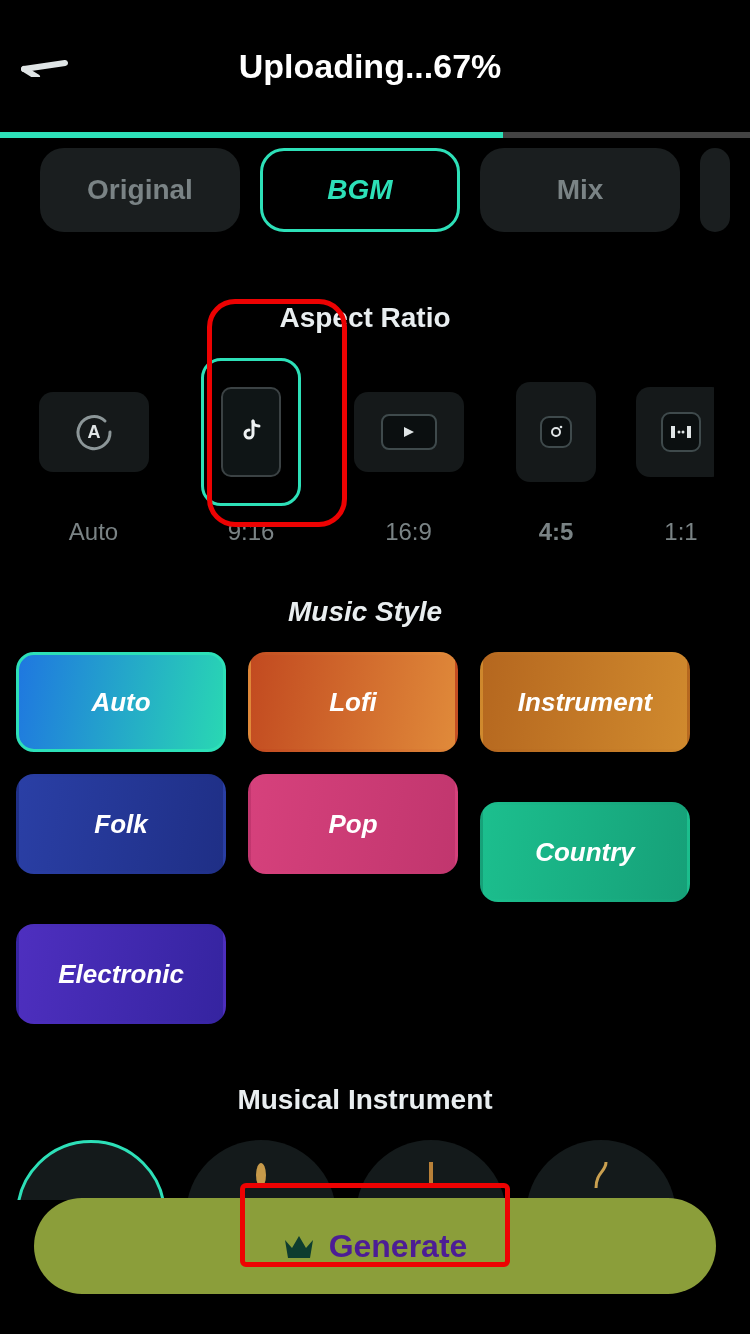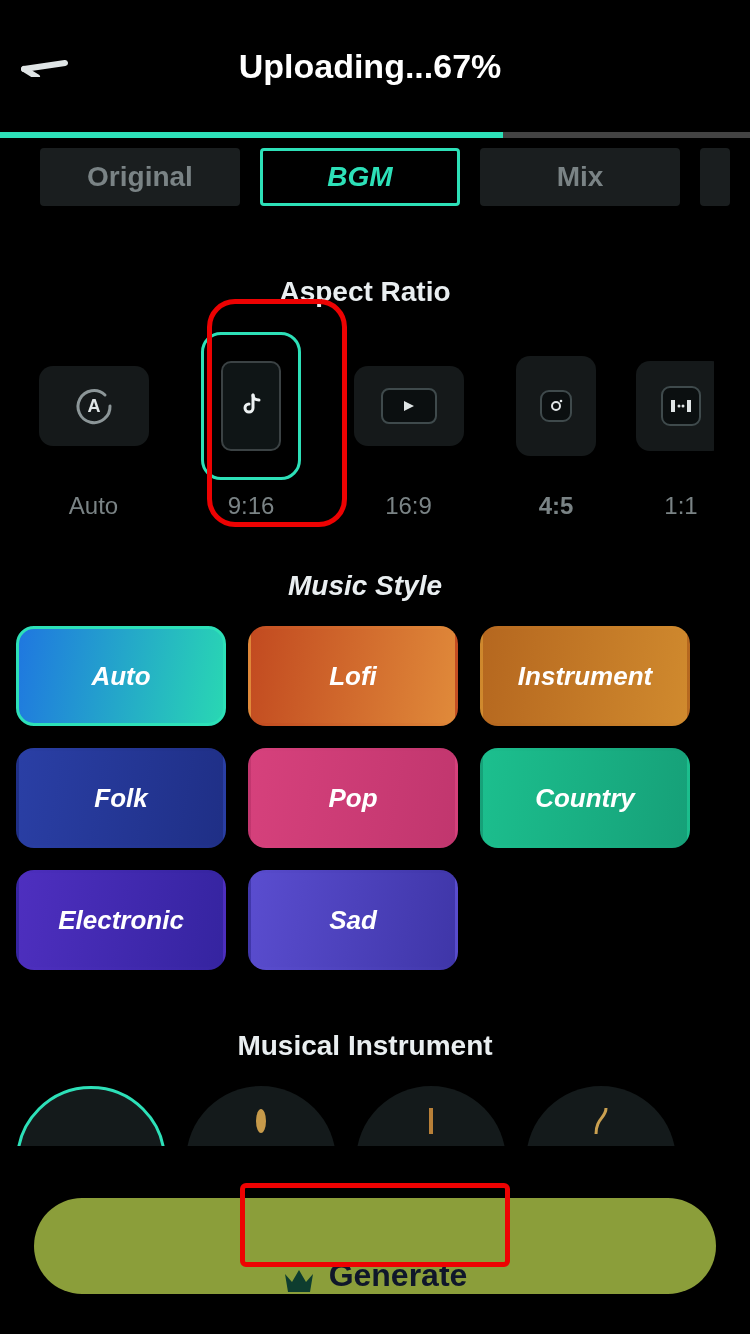--- a/index.html
+++ b/index.html
@@ -45,23 +45,23 @@
     background: #2de0b8;
   }
   .tabs {
     display: flex;
     gap: 20px;
     padding: 10px 40px;
     overflow: hidden;
   }
   .tab {
     flex: 0 0 200px;
-    height: 58px;
+    height: 84px;
     background: #1a1e1f;
-    border-radius: 4px;
+    border-radius: 24px;
     display: flex;
     align-items: center;
     justify-content: center;
     font-size: 28px;
     font-weight: 600;
     color: #7a8385;
     border: 3px solid transparent;
     text-align: right;
   }
   .tab.active {
@@ -175,26 +175,26 @@
   }
   .generate-btn {
     position: absolute;
     left: 34px;
     right: 34px;
     bottom: 40px;
     height: 96px;
     border-radius: 48px;
     background: #8b9e3a;
     display: flex;
-    align-items: flex-end;
+    align-items: center;
     justify-content: center;
     gap: 14px;
     font-size: 32px;
     font-weight: 700;
-    color: #0f172a;
+    color: #4c1d95;
   }
   svg { display: block; }
 </style>
 </head>
 <body>
 
 <div class="header">
   <div class="back-btn">
     <svg width="48" height="22" viewBox="0 0 48 22">
       <path d="M3 14 L44 8" stroke="#e0e5e6" stroke-width="6" stroke-linecap="round" fill="none"></path>
@@ -302,28 +302,25 @@
     </div>
     <div class="style-card" style="background:linear-gradient(100deg,#b5671f,#d08a2e);">
       <span>Instrument</span>
     </div>
     <div class="style-card" style="background:linear-gradient(100deg,#2a3fa5,#1f2f86);">
       <span>Folk</span>
     </div>
     <div class="style-card" style="background:linear-gradient(100deg,#d6417c,#c1366e);">
       <span>Pop</span>
     </div>
-    <div class="style-card" style="background:linear-gradient(100deg,#1cbf8e,#16a078);">
+    <div class="style-card" style="background:linear-gradient(100deg,#1cbf8e,#16a078);margin-top:28px;">
       <span>Country</span>
     </div>
     <div class="style-card" style="background:linear-gradient(100deg,#4e2fbf,#3524a0);">
       <span>Electronic</span>
-    </div>
-    <div class="style-card" style="background:linear-gradient(100deg,#5a4dcf,#3f36a8);">
-      <span>Sad</span>
     </div>
   </div>
 </div>
 
 <div class="section" style="padding-top:60px;">
   <div class="section-title">Musical Instrument</div>
   <div class="instr-row">
     <div class="instr-item active"></div>
     <div class="instr-item">
       <svg width="18" height="30">

